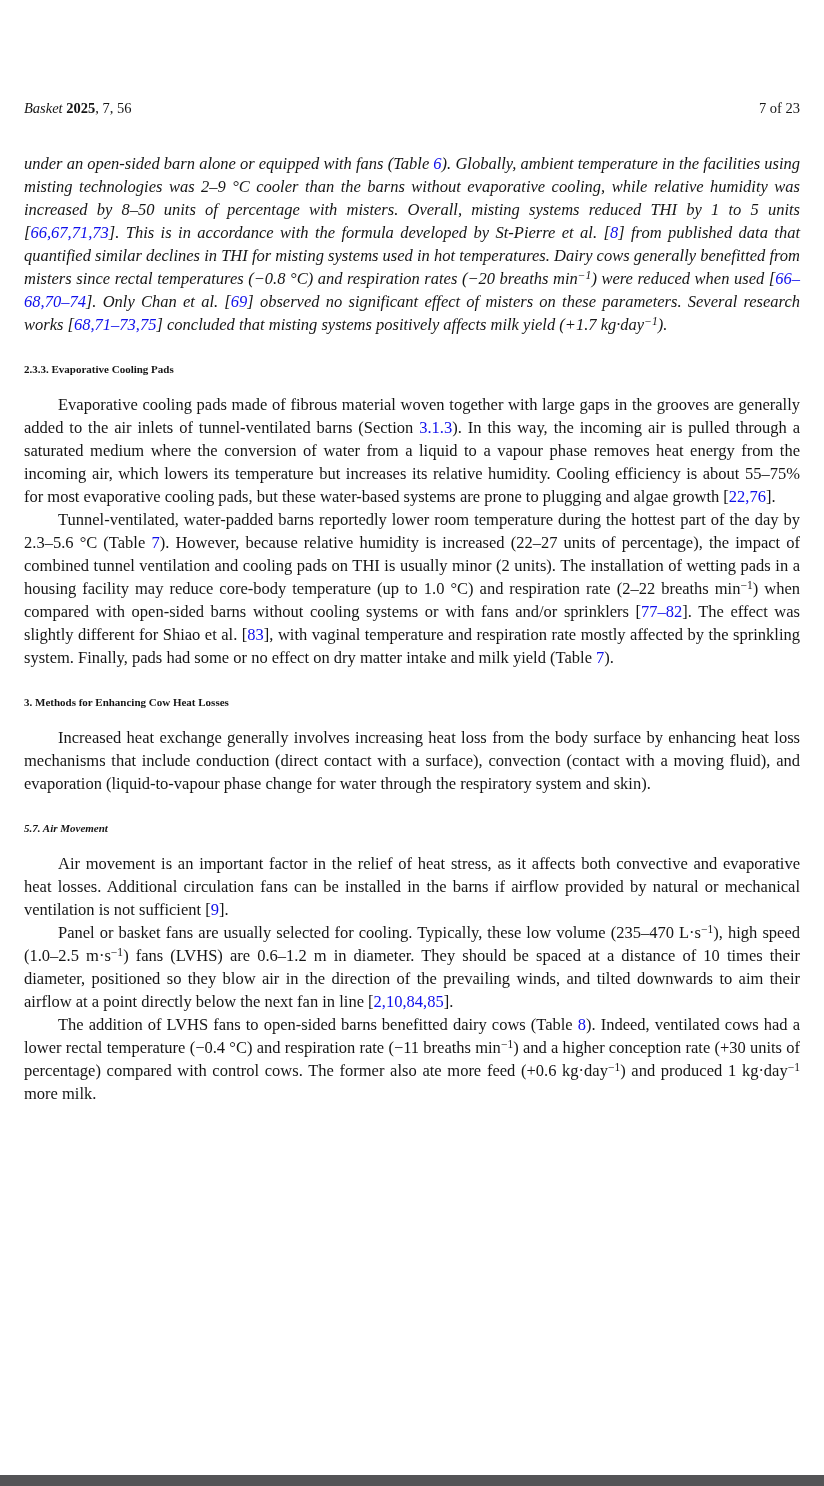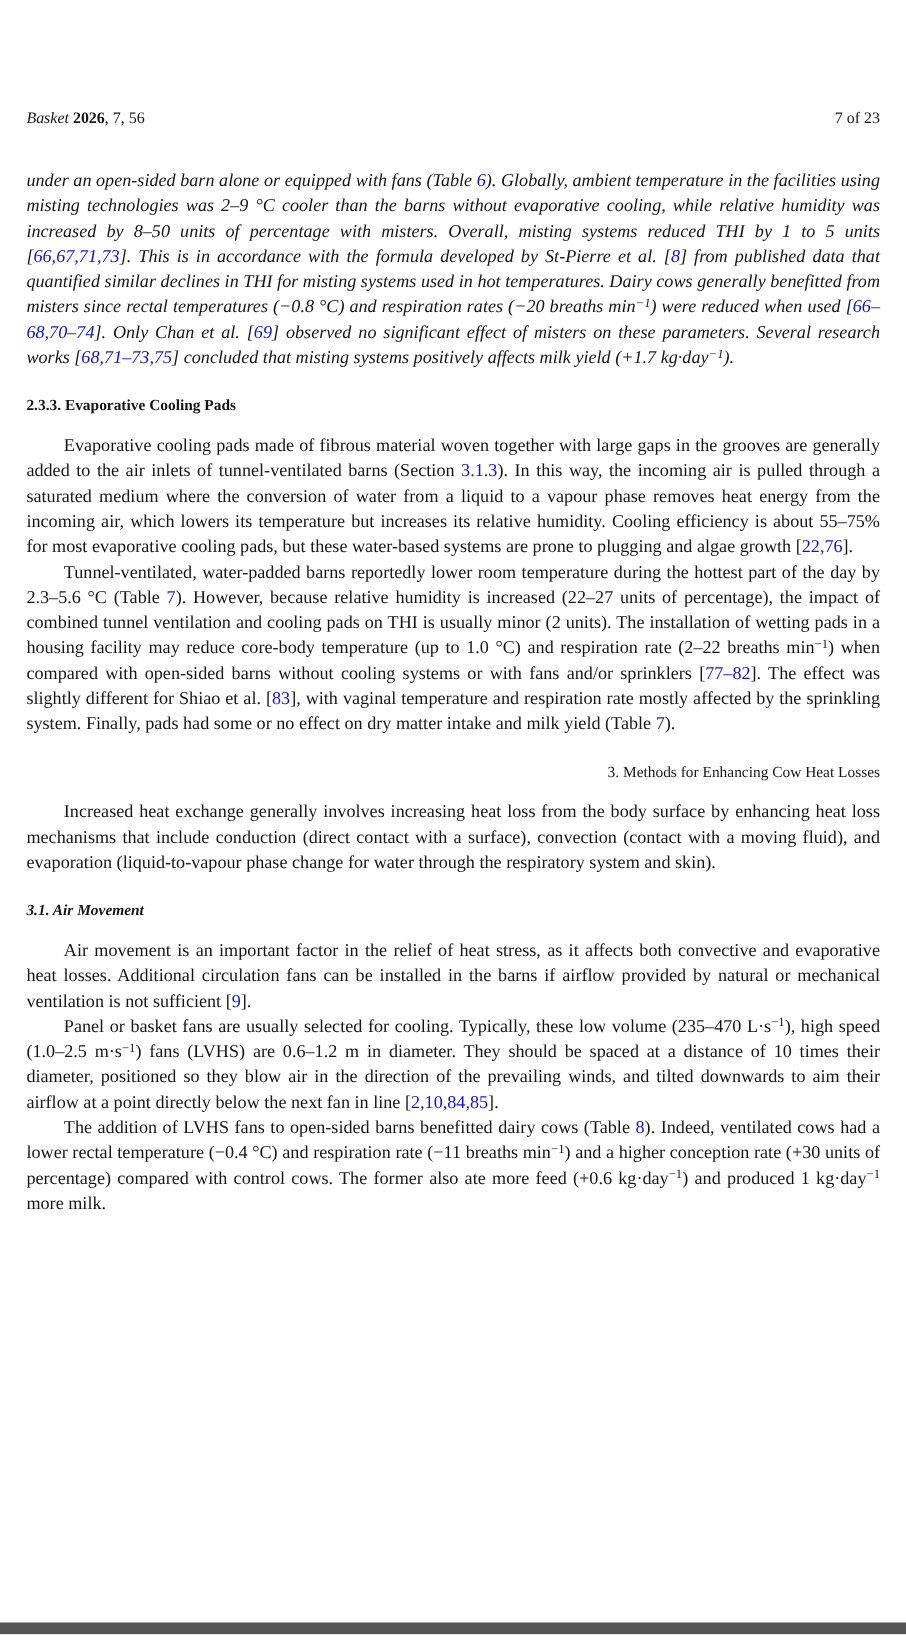--- a/index.html
+++ b/index.html
@@ -28,26 +28,26 @@
   .body-text {
     font-size: 16.5px;
     line-height: 23px;
     text-align: justify;
     margin: 0;
     hyphens: none;
   }
   .first-para { margin-top: 36px; font-style: italic; }
   .indent { text-indent: 34px; }
   .heading {
-    font-size: 14px;
+    font-size: 11px;
     line-height: 23px;
     margin: 22px 0 12px 0;
     text-align: left;
   }
-  .heading-bold { font-weight: normal; text-align: right; }
+  .heading-bold { font-weight: bold; }
   .heading-italic { font-style: italic; }
   .cite { color: var(--link-color, #0f0feb); cursor: pointer; }
   sup {
     font-size: 70%;
     line-height: 0;
     vertical-align: baseline;
     position: relative;
     top: -0.45em;
   }
   .bottom-bar {
@@ -61,37 +61,37 @@
 </style>
 </head>
 <body>
 
 <div class="page" style="color: rgb(21, 21, 21);">
   <div class="content">
 
     <div class="running-header">
       <span>
         <span class="journal-italic">Basket</span>
-        <span class="citation-bold">2026</span><span>, 7, 56</span>
+        <span class="citation-bold">2025</span><span>, 7, 56</span>
       </span>
       <span>7 of 23</span>
     </div>
 
     <p class="body-text first-para">under an open-sided barn alone or equipped with fans (Table <span class="cite">6</span>). Globally, ambient temperature in the facilities using misting technologies was 2–9 °C cooler than the barns without evaporative cooling, while relative humidity was increased by 8–50 units of percentage with misters.  Overall, misting systems reduced THI by 1 to 5 units [<span class="cite">66,67,71,73</span>]. This is in accordance with the formula developed by St-Pierre et al. [<span class="cite">8</span>] from published data that quantified similar declines in THI for misting systems used in hot temperatures. Dairy cows generally benefitted from misters since rectal temperatures (−0.8 °C) and respiration rates (−20 breaths min<sup>−1</sup>) were reduced when used [<span class="cite">66–68,70–74</span>]. Only Chan et al. [<span class="cite">69</span>] observed no significant effect of misters on these parameters. Several research works [<span class="cite">68,71–73,75</span>] concluded that misting systems positively affects milk yield (+1.7 kg·day<sup>−1</sup>).</p>
 
     <h3 class="heading">2.3.3. Evaporative Cooling Pads</h3>
 
     <p class="body-text indent">Evaporative cooling pads made of fibrous material woven together with large gaps in the grooves are generally added to the air inlets of tunnel-ventilated barns (Section <span class="cite">3.1.3</span>). In this way, the incoming air is pulled through a saturated medium where the conversion of water from a liquid to a vapour phase removes heat energy from the incoming air, which lowers its temperature but increases its relative humidity.  Cooling efficiency is about 55–75% for most evaporative cooling pads, but these water-based systems are prone to plugging and algae growth [<span class="cite">22,76</span>].</p>
     <p class="body-text indent">Tunnel-ventilated, water-padded barns reportedly lower room temperature during the hottest part of the day by 2.3–5.6 °C (Table <span class="cite">7</span>).  However, because relative humidity is increased (22–27 units of percentage), the impact of combined tunnel ventilation and cooling pads on THI is usually minor (2 units).  The installation of wetting pads in a housing facility may reduce core-body temperature (up to 1.0 °C) and respiration rate (2–22 breaths min<sup>−1</sup>) when compared with open-sided barns without cooling systems or with fans and/or sprinklers [<span class="cite">77–82</span>]. The effect was slightly different for Shiao et al. [<span class="cite">83</span>], with vaginal temperature and respiration rate mostly affected by the sprinkling system. Finally, pads had some or no effect on dry matter intake and milk yield (Table <span class="cite">7</span>).</p>
 
     <h2 class="heading heading-bold">3. Methods for Enhancing Cow Heat Losses</h2>
 
     <p class="body-text indent">Increased heat exchange generally involves increasing heat loss from the body surface by enhancing heat loss mechanisms that include conduction (direct contact with a surface), convection (contact with a moving fluid), and evaporation (liquid-to-vapour phase change for water through the respiratory system and skin).</p>
 
-    <h3 class="heading heading-italic">3.1. Air Movement</h3>
+    <h3 class="heading heading-italic">5.7. Air Movement</h3>
 
     <p class="body-text indent">Air movement is an important factor in the relief of heat stress, as it affects both convective and evaporative heat losses. Additional circulation fans can be installed in the barns if airflow provided by natural or mechanical ventilation is not sufficient [<span class="cite">9</span>].</p>
 
 
     <p class="body-text indent">Panel or basket fans are usually selected for cooling. Typically, these low volume (235–470 L·s<sup>−1</sup>), high speed (1.0–2.5 m·s<sup>−1</sup>) fans (LVHS) are 0.6–1.2 m in diameter. They should be spaced at a distance of 10 times their diameter, positioned so they blow air in the direction of the prevailing winds, and tilted downwards to aim their airflow at a point directly below the next fan in line [<span class="cite">2,10,84,85</span>].</p>
     <p class="body-text indent">The addition of LVHS fans to open-sided barns benefitted dairy cows (Table <span class="cite">8</span>). Indeed, ventilated cows had a lower rectal temperature (−0.4 °C) and respiration rate (−11 breaths min<sup>−1</sup>) and a higher conception rate (+30 units of percentage) compared with control cows. The former also ate more feed (+0.6 kg·day<sup>−1</sup>) and produced 1 kg·day<sup>−1</sup> more milk.</p>
 
   </div>
 
   <div class="bottom-bar"></div>

